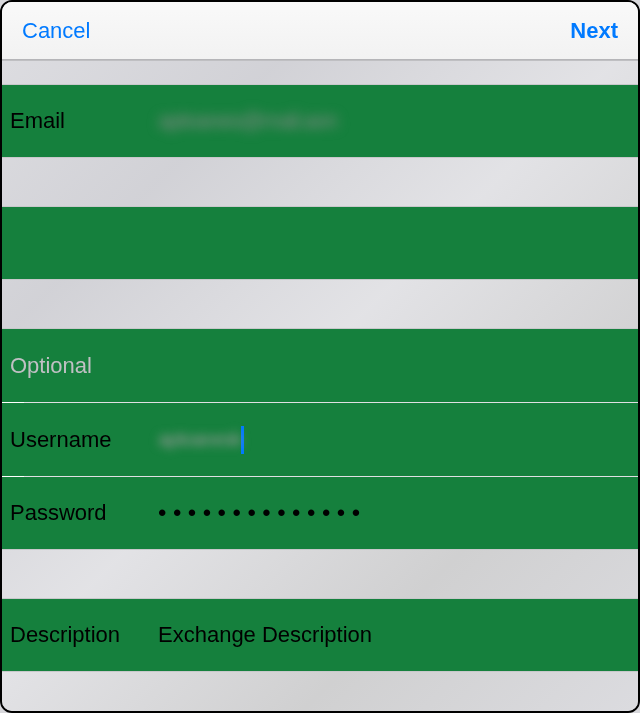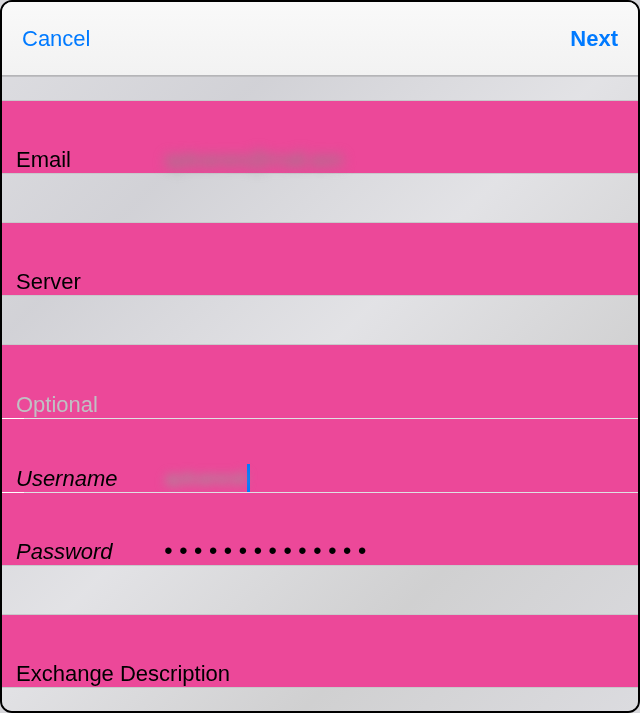--- a/index.html
+++ b/index.html
@@ -18,21 +18,21 @@
       border-radius: 12px;
     }
     .bg-texture {
       position: absolute;
       inset: 0;
       background: linear-gradient(135deg, #e0e0e4 0%, #d0d0d5 25%, #e5e5e8 50%, #cecece 75%, #dcdce0 100%);
       opacity: 0.8;
     }
     .header {
       position: relative;
-      height: 74px;
+      height: 58px;
       background: linear-gradient(to bottom, #f9f9f9, #f2f2f2);
       border-bottom: 1px solid #b5b5b8;
       display: flex;
       align-items: center;
       justify-content: space-between;
       padding: 0 20px;
       z-index: 2;
     }
     .header-btn {
       font-size: 22px;
@@ -47,34 +47,33 @@
       height: 48px;
       position: relative;
       z-index: 1;
     }
     .first-gap {
       height: 24px;
       border-top: 1px solid #bfbfc2;
     }
     .field-row {
       position: relative;
-      background: #ec4899;
+      background: #15803d;
       height: 74px;
       display: flex;
-      align-items: flex-end;
-      padding: 0 14px;
+      align-items: center;
+      padding: 0 8px;
       z-index: 2;
       border-top: 1px solid #c8c8cb;
     }
     .field-row.last-in-group {
       border-bottom: 1px solid #c8c8cb;
     }
     .field-row + .field-row {
       border-top: 1px solid #e0e0e3;
-      font-style: italic;
     }
     .field-row + .field-row::before {
       content: "";
       position: absolute;
       top: -1px;
       left: 0;
       width: 22px;
       height: 1px;
       background: #fff;
     }
@@ -138,21 +137,20 @@
 <div class="section-gap first-gap"></div>
 
 <div class="field-row last-in-group">
   <span class="field-label">Email</span>
   <span class="field-value blurred">aptoanes@mail.aon</span>
 </div>
 
 <div class="section-gap"></div>
 
 <div class="field-row last-in-group">
-  <span class="field-label">Server</span>
 </div>
 
 <div class="section-gap"></div>
 
 <div class="field-row">
   <input class="field-value" type="text" placeholder="Optional" style="">
 </div>
 
 <div class="field-row">
   <span class="field-label">Username</span>
@@ -163,14 +161,15 @@
 </div>
 
 <div class="field-row last-in-group">
   <span class="field-label">Password</span>
   <span class="field-value password-dots">••••••••••••••</span>
 </div>
 
 <div class="section-gap"></div>
 
 <div class="field-row last-in-group">
+  <span class="field-label">Description</span>
   <span class="field-value">Exchange Description</span>
 </div>
 
 </body></html>

